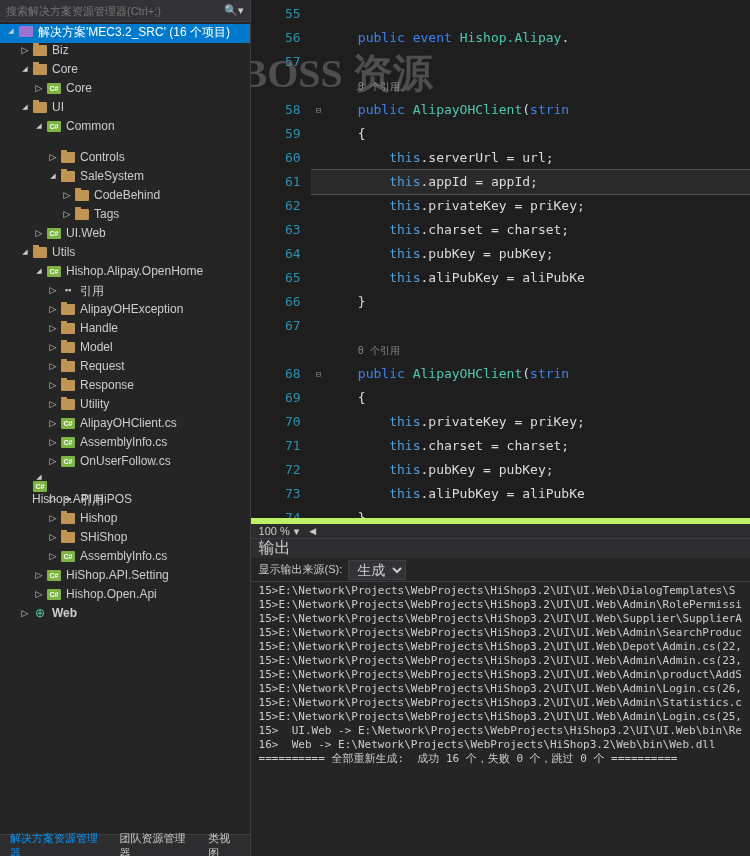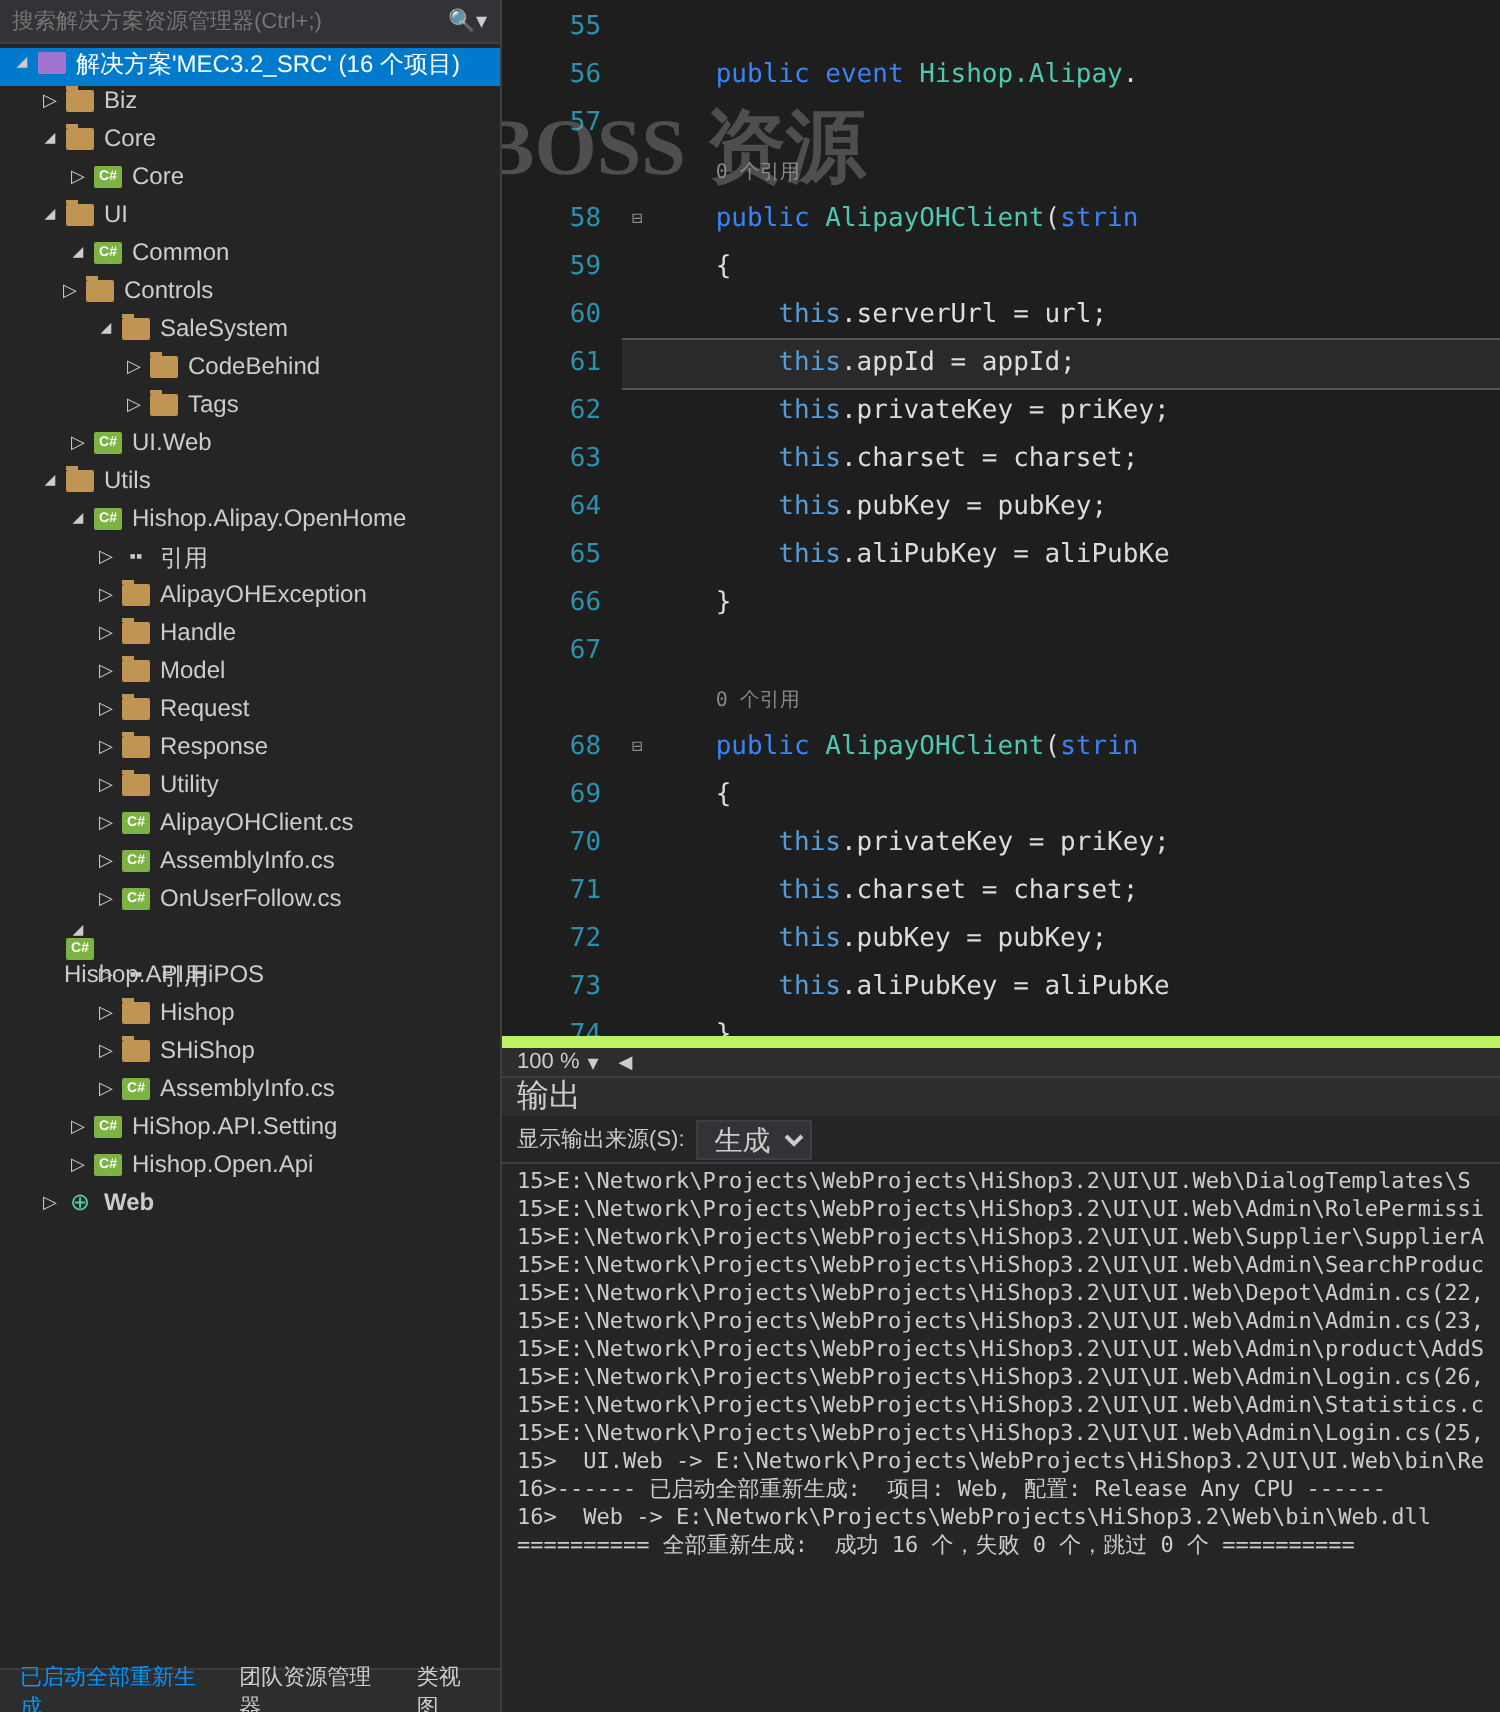--- a/index.html
+++ b/index.html
@@ -97,21 +97,21 @@
         </span>
         <span class="node-label">UI</span>
       </div>
       <div class="tree-item" style="padding-left: 32px;">
         <span class="expand-icon expanded"></span>
         <span class="node-icon">
           <span class="cs-icon"></span>
         </span>
         <span class="node-label">Common</span>
       </div>
-      <div class="tree-item" style="padding-left: 28px;">
+      <div class="tree-item" style="padding-left: 46px; margin-top: 12px;">
         <span class="expand-icon collapsed"></span>
         <span class="node-icon">
           <span class="folder-icon"></span>
         </span>
         <span class="node-label">Controls</span>
       </div>
       <div class="tree-item" style="padding-left: 46px;">
         <span class="expand-icon expanded"></span>
         <span class="node-icon">
           <span class="folder-icon"></span>
@@ -274,21 +274,21 @@
       </div>
       <div class="tree-item" style="padding-left: 18px;">
         <span class="expand-icon collapsed"></span>
         <span class="node-icon">
           <span style="color:#5c9;">⊕</span>
         </span>
         <span class="node-label" style="font-weight: bold;">Web</span>
       </div>
     </div>
   <div class="bottom-tabs" id="bottom-tabs">
-      <div class="bottom-tab active">已启动全部重新生成</div>
+      <div class="bottom-tab active">解决方案资源管理器</div>
       <div class="bottom-tab">团队资源管理器</div>
       <div class="bottom-tab">类视图</div>
     </div>
 </div>
 
 <div class="right-panel">
   <div class="code-area">
     <div class="watermark">BOSS 资源</div>
     <div class="line-numbers" id="lns">
         <div style="height: 24px;">55</div>
@@ -425,18 +425,17 @@
         <div class="output-line">15&gt;E:\Network\Projects\WebProjects\HiShop3.2\UI\UI.Web\Admin\RolePermissi</div>
         <div class="output-line">15&gt;E:\Network\Projects\WebProjects\HiShop3.2\UI\UI.Web\Supplier\SupplierA</div>
         <div class="output-line">15&gt;E:\Network\Projects\WebProjects\HiShop3.2\UI\UI.Web\Admin\SearchProduc</div>
         <div class="output-line">15&gt;E:\Network\Projects\WebProjects\HiShop3.2\UI\UI.Web\Depot\Admin.cs(22,</div>
         <div class="output-line">15&gt;E:\Network\Projects\WebProjects\HiShop3.2\UI\UI.Web\Admin\Admin.cs(23,</div>
         <div class="output-line">15&gt;E:\Network\Projects\WebProjects\HiShop3.2\UI\UI.Web\Admin\product\AddS</div>
         <div class="output-line">15&gt;E:\Network\Projects\WebProjects\HiShop3.2\UI\UI.Web\Admin\Login.cs(26,</div>
         <div class="output-line">15&gt;E:\Network\Projects\WebProjects\HiShop3.2\UI\UI.Web\Admin\Statistics.c</div>
         <div class="output-line">15&gt;E:\Network\Projects\WebProjects\HiShop3.2\UI\UI.Web\Admin\Login.cs(25,</div>
         <div class="output-line">15&gt;  UI.Web -&gt; E:\Network\Projects\WebProjects\HiShop3.2\UI\UI.Web\bin\Re</div>
-        <div class="output-line">16&gt;------ 已启动全部重新生成:  项目: Web, 配置: Release Any CPU ------</div>
         <div class="output-line">16&gt;  Web -&gt; E:\Network\Projects\WebProjects\HiShop3.2\Web\bin\Web.dll</div>
         <div class="output-line">========== 全部重新生成:  成功 16 个，失败 0 个，跳过 0 个 ==========</div>
       </div>
   </div>
 </div>
 
 </body></html>

